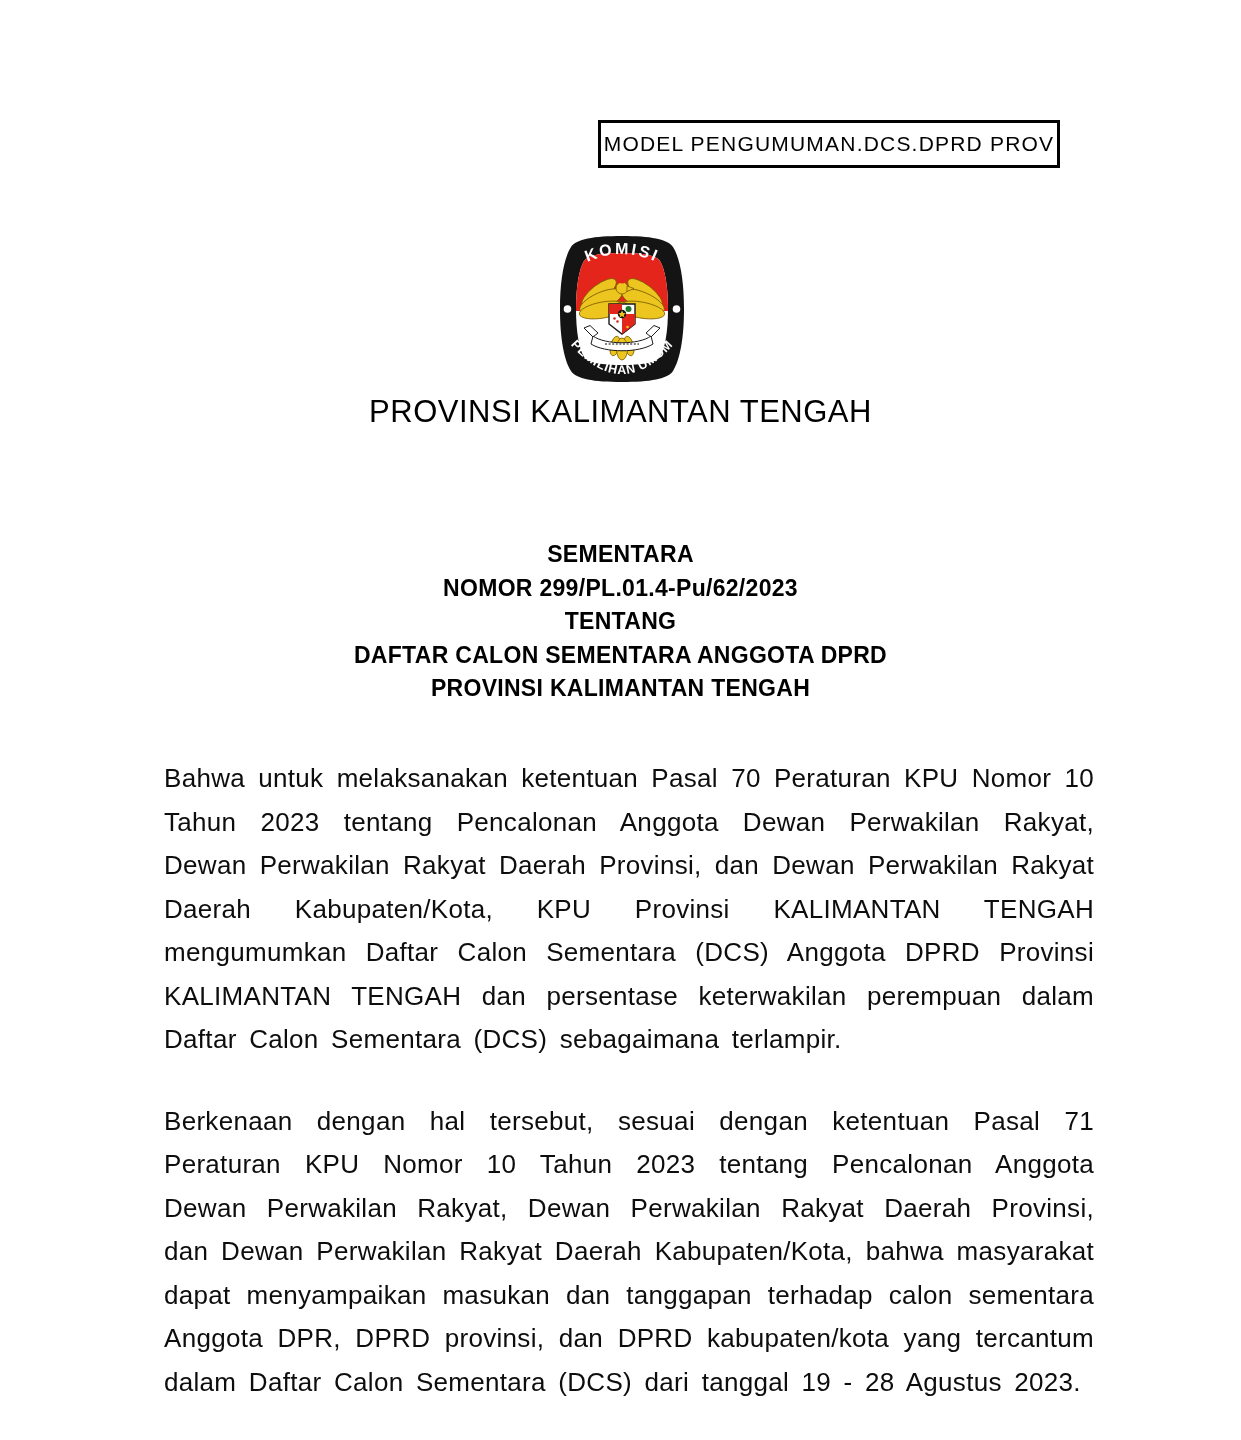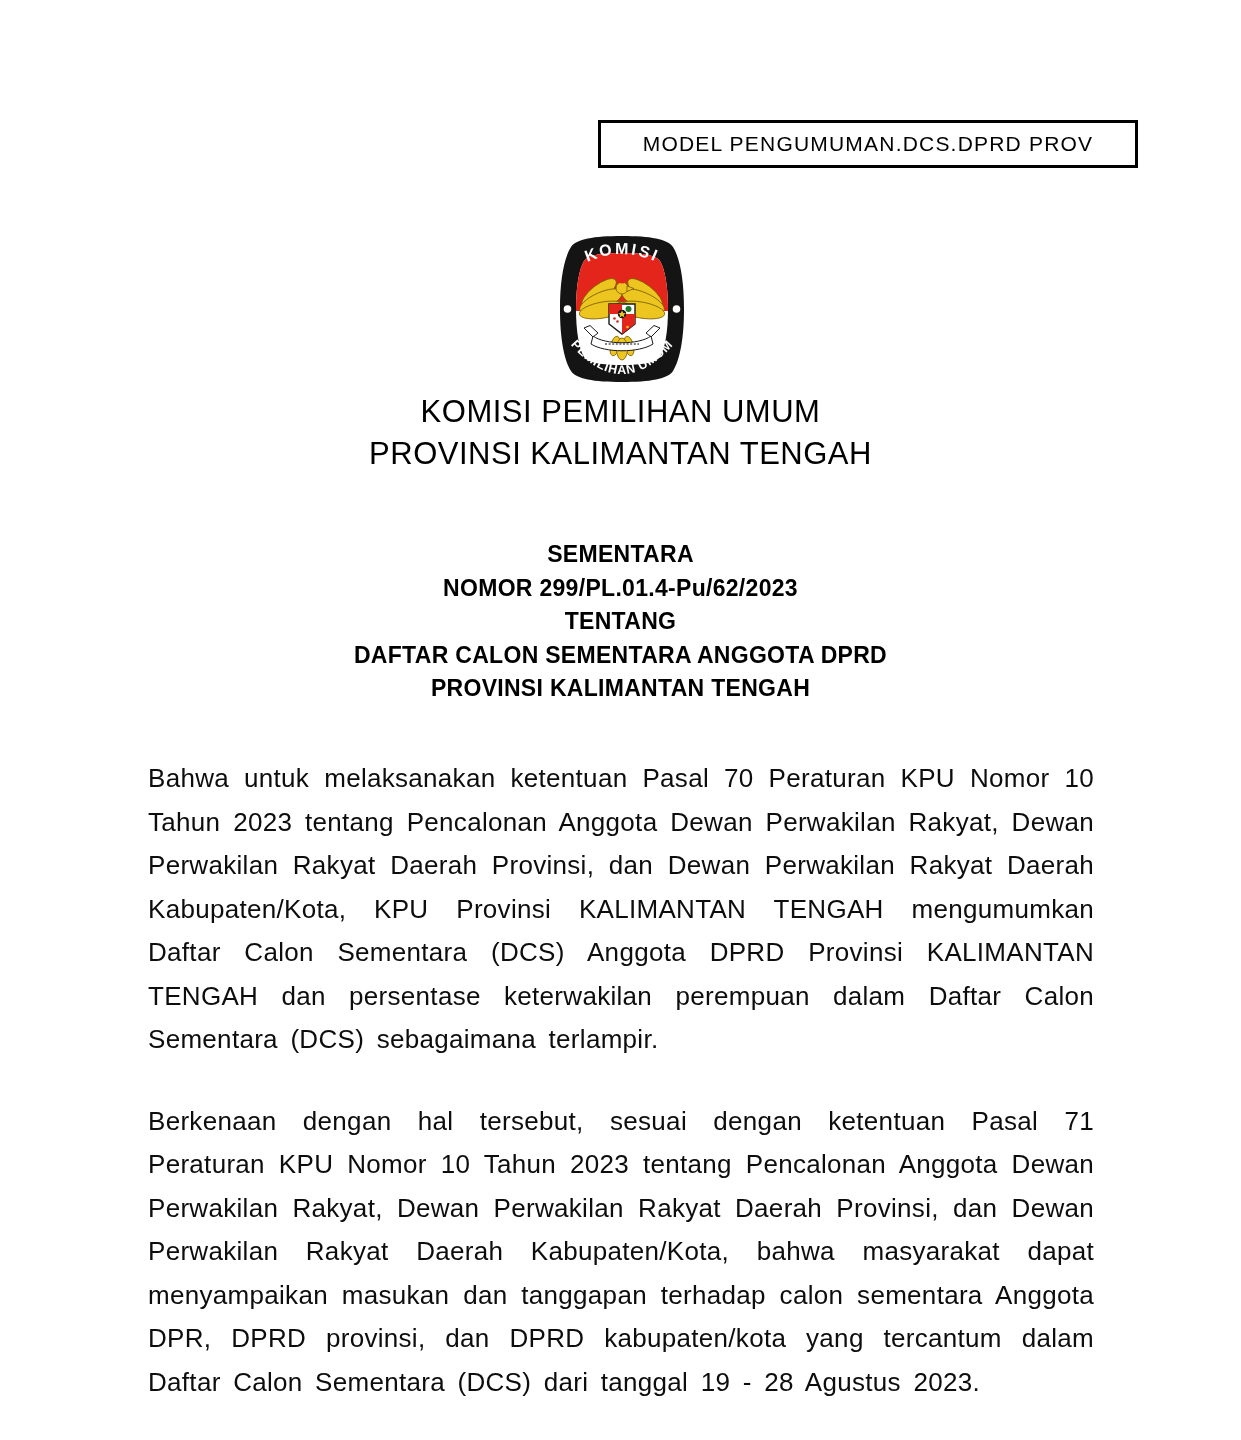--- a/index.html
+++ b/index.html
@@ -5,21 +5,21 @@
   html,body{margin:0;padding:0;background:#ffffff;}
   .page{
     position:relative;
     width:1241px;height:1440px;
     background:#ffffff;
     overflow:hidden;
     font-family:"Liberation Sans", sans-serif;
     color:#000;
   }
   .model-box{
-    position:absolute;left:598px;top:120px;width:540px;height:48px;
+    position:absolute;left:598px;top:120px;width:462px;height:48px;
     border:3px solid #000;box-sizing:border-box;
     display:flex;align-items:center;justify-content:center;
     font-size:21px;letter-spacing:1.2px;white-space:nowrap;
     font-weight:400;
   }
   .kpu-logo{
     position:absolute;left:557px;top:233px;width:130px;height:152px;
   }
   .kpu-logo svg{display:block;width:100%;height:100%;}
   .letterhead{
@@ -31,21 +31,21 @@
     position:absolute;left:0;top:538px;width:100%;
     text-align:center;font-size:23px;line-height:33.5px;
     font-weight:700;letter-spacing:0.3px;
   }
   .body-copy{
     position:absolute;left:148px;top:757px;width:946px;
     font-size:26px;line-height:43.5px;
     text-align:justify;letter-spacing:0.3px;word-spacing:5px;
     color:#0d0d0d;
   }
-  .body-copy p{margin:0 0 38px 0;}
+  .body-copy p{margin:0 0 38px 16px;}
 </style>
 </head>
 <body>
 
 <div class="page">
 
   <div class="model-box">
     <span>MODEL PENGUMUMAN.DCS.DPRD PROV</span>
   </div>
 
@@ -112,21 +112,20 @@
       <text font-family="Liberation Sans, sans-serif" font-size="16" font-weight="bold" fill="#ffffff" letter-spacing="2.5">
         <textPath href="#arcTop" startOffset="50%" text-anchor="middle">KOMISI</textPath>
       </text>
       <text font-family="Liberation Sans, sans-serif" font-size="12.5" font-weight="bold" fill="#ffffff" letter-spacing="0.8">
         <textPath href="#arcBot" startOffset="50%" text-anchor="middle">PEMILIHAN UMUM</textPath>
       </text>
     </svg>
   </div>
 
   <div class="letterhead">
-    <div>KOMISI PEMILIHAN UMUM</div>
     <div>PROVINSI KALIMANTAN TENGAH</div>
   </div>
 
   <div class="title-block">
     <div>SEMENTARA</div>
     <div>NOMOR 299/PL.01.4-Pu/62/2023</div>
     <div>TENTANG</div>
     <div>DAFTAR CALON SEMENTARA ANGGOTA DPRD</div>
     <div>PROVINSI KALIMANTAN TENGAH</div>
   </div>

